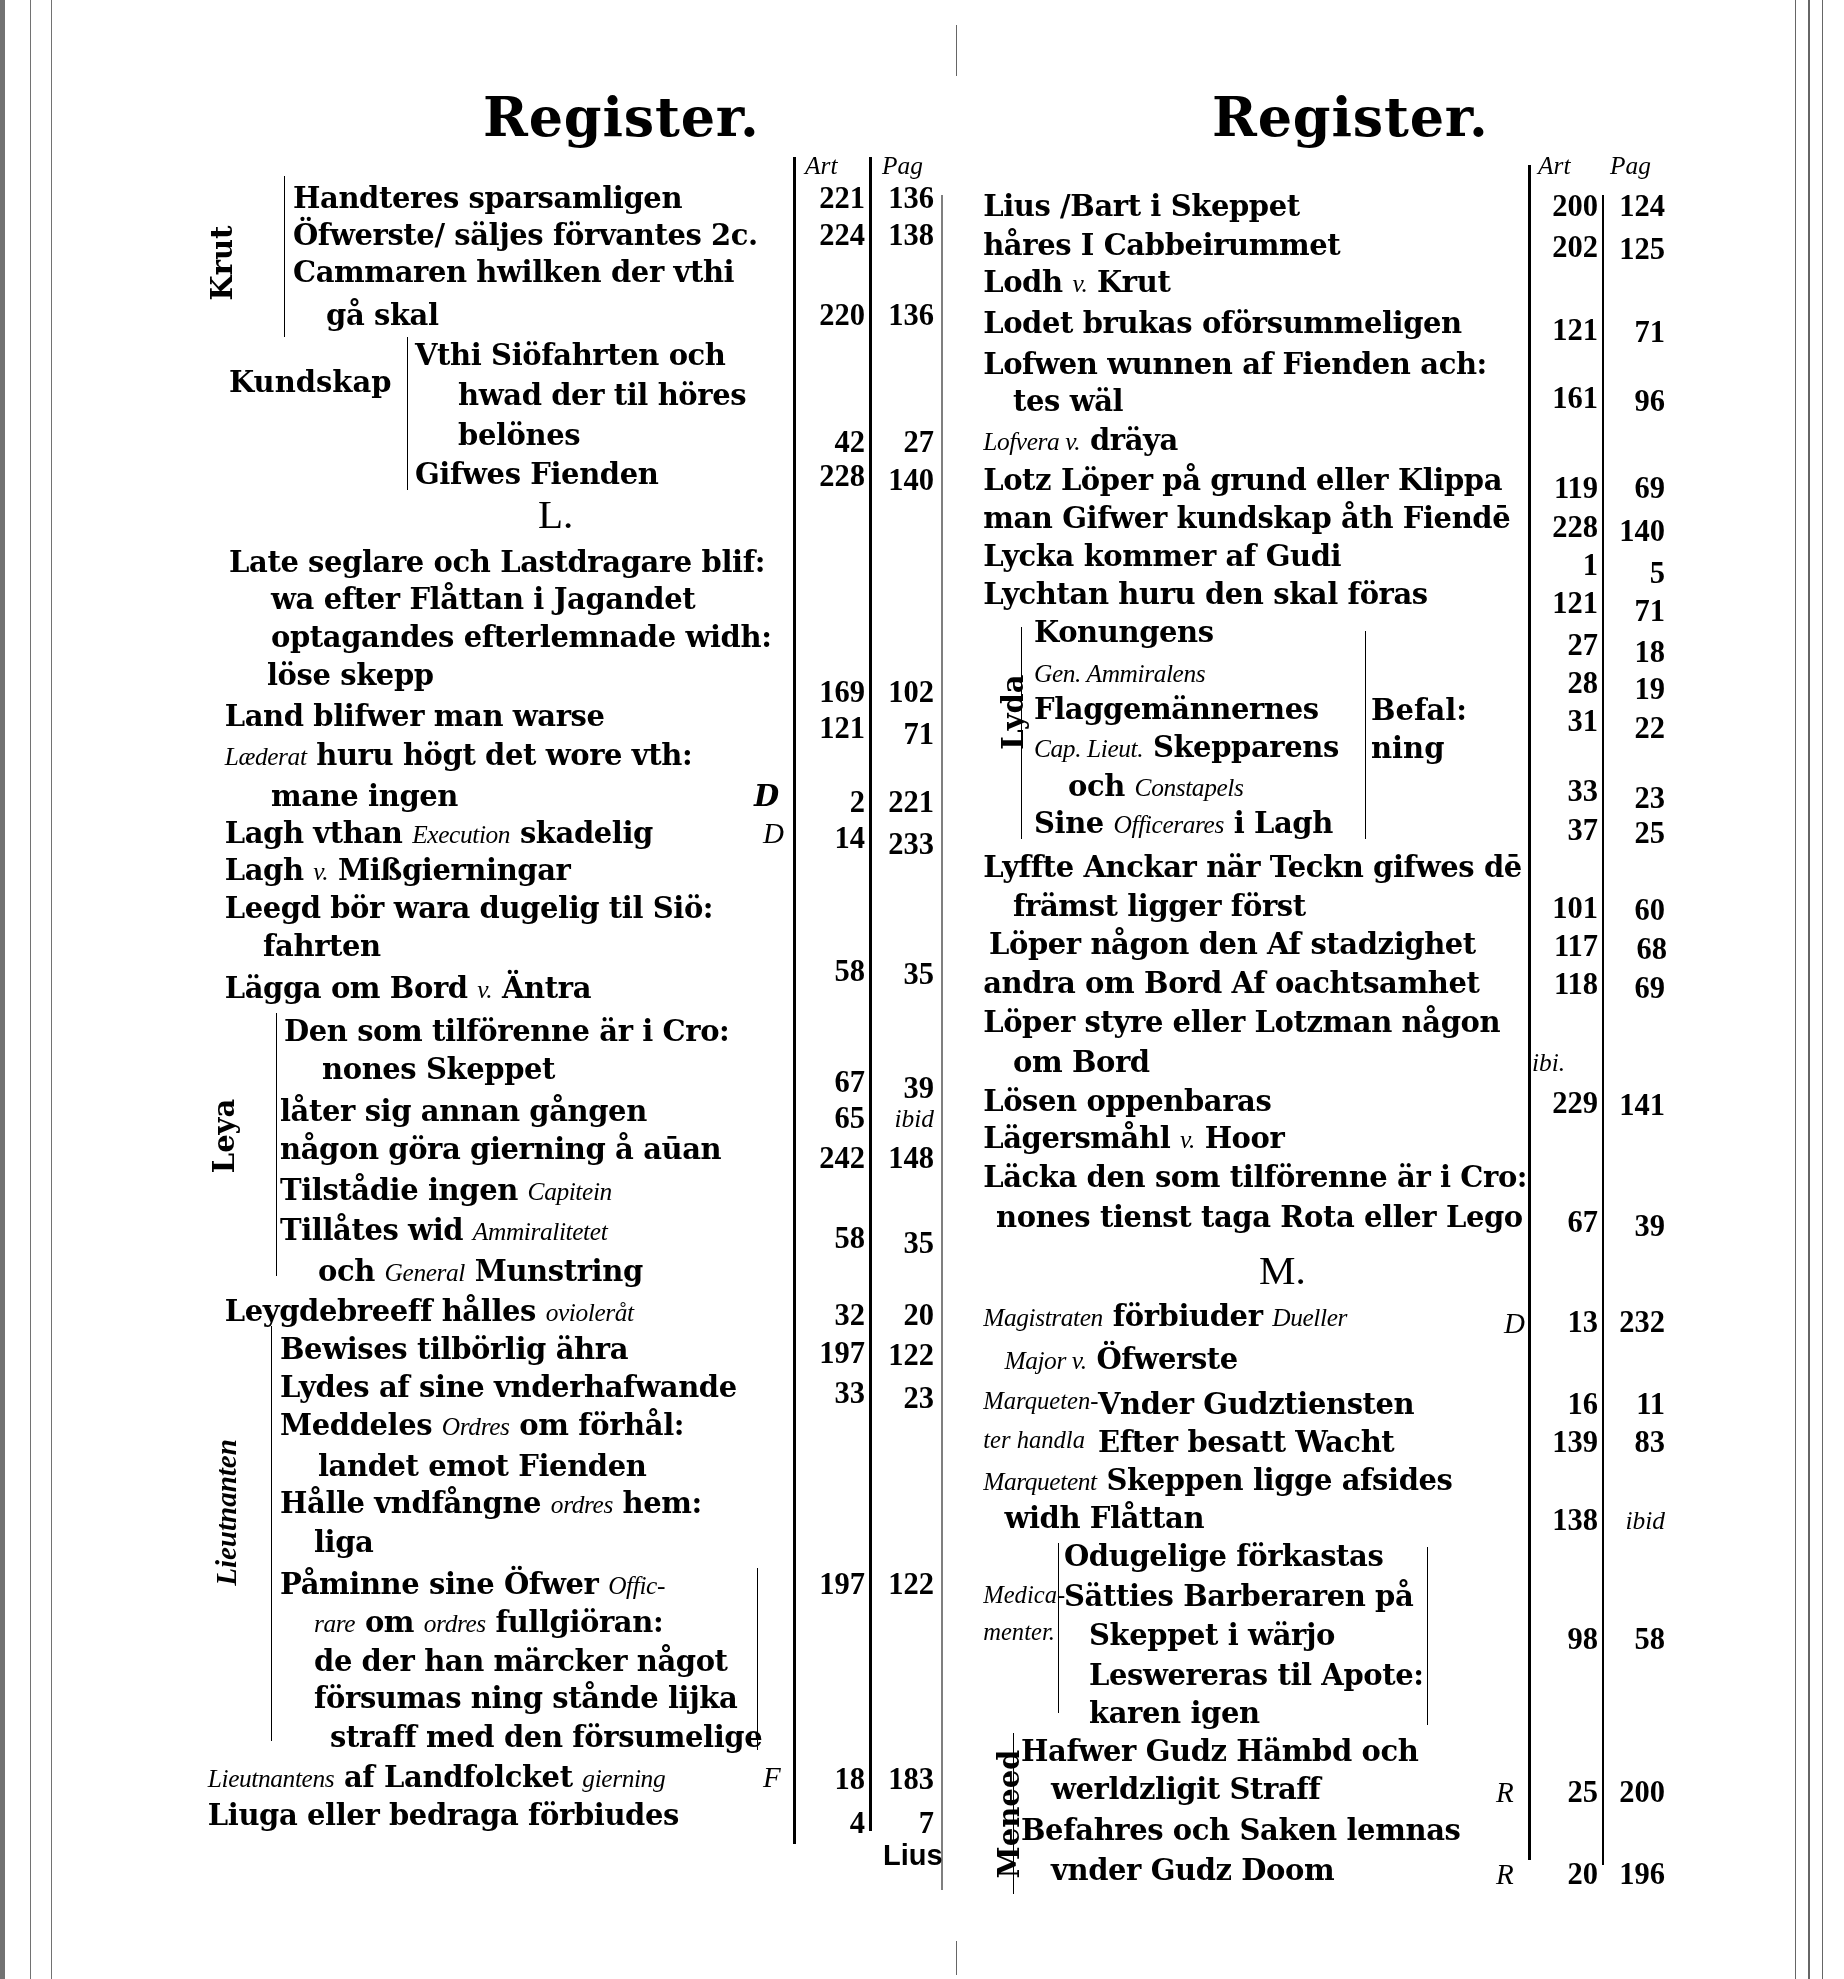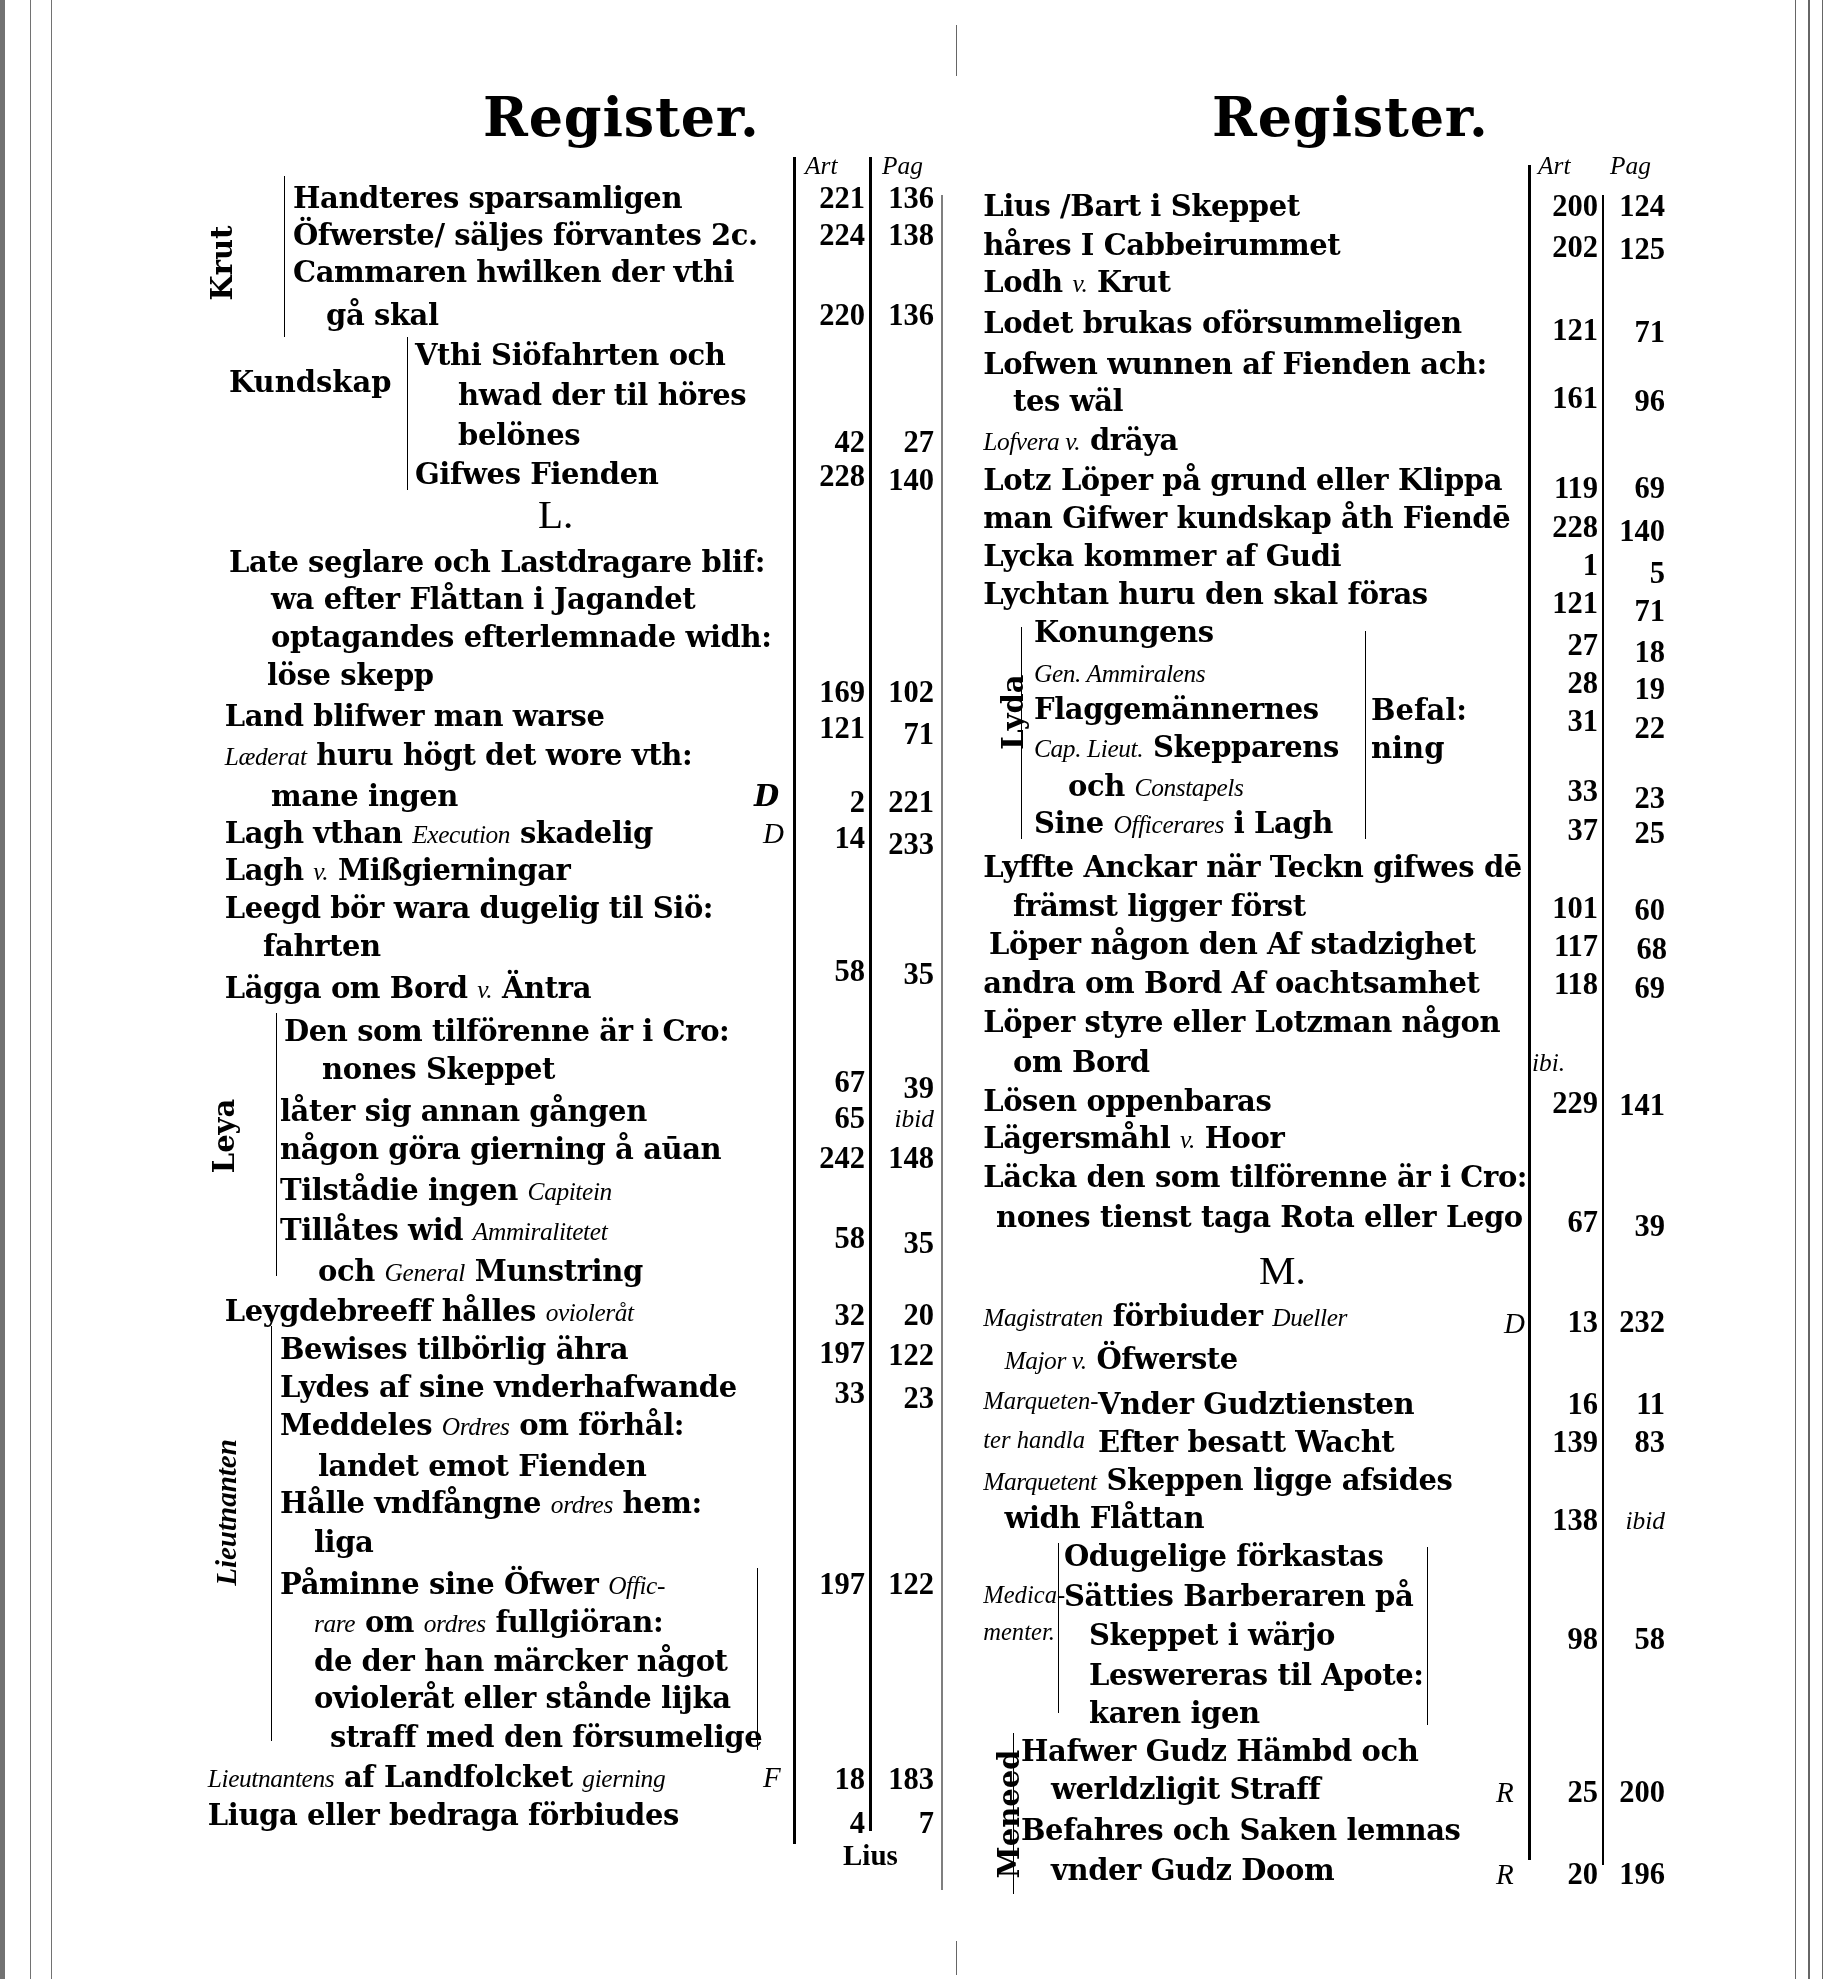--- a/index.html
+++ b/index.html
@@ -34,21 +34,21 @@
   .num { position: absolute; font-family: "Liberation Serif", serif; font-weight: 700; font-size: 30.5px;
     line-height: 36px; text-align: right; }
   .num.it { font-style: italic; font-weight: 400; font-size: 25.4px; }
   .letter { position: absolute; font-family: "Liberation Serif", serif; font-size: 41px; font-weight: 400; }
   .vlabel { position: absolute; font-family: "DejaVu Serif", serif; font-weight: 700; font-size: 29px;
     transform: rotate(-90deg); transform-origin: center center; white-space: nowrap; }
   .vlabel.it { font-family: "Liberation Serif", serif; font-style: italic; }
   .side { position: absolute; font-family: "DejaVu Serif", serif; font-weight: 700; font-size: 29px; line-height: 36px; white-space: nowrap; }
   .side.it { font-family: "Liberation Serif", serif; font-style: italic; font-weight: 400; font-size: 24.6px; }
   .brace { position: absolute; border-left: 1.7px solid #000; }
-  .catch { position: absolute; font-family: Liberation Serif, serif; font-weight: 700; font-size: 29px; }
+  .catch { position: absolute; font-family: Liberation Sans, sans-serif; font-weight: 700; font-size: 29px; margin-left: 40px; }
 </style>
 </head>
 <body>
 
 <div class="spine-left"></div>
 <div class="spine-right"></div>
 <div class="gutter-line"></div>
 <div class="gutter-line b"></div>
 
 <div class="page left">
@@ -188,21 +188,21 @@
   </div>
   <div class="num" style="left:585px;top:1566px;width:68px">197</div>
   <div class="num" style="left:661px;top:1566px;width:61px">122</div>
   <div class="row" style="left:102px;top:1604px">
     <span class="it">rare</span>
     <span>om</span>
     <span class="it">ordres</span>
     <span>fullgiöran:</span>
   </div>
   <div class="row" style="left:102px;top:1643px">de der han märcker något</div>
-  <div class="row" style="left:102px;top:1680px">ovioleråt eller stånde lijka</div>
+  <div class="row" style="left:102px;top:1680px">försumas ning stånde lijka</div>
   <div class="row" style="left:118px;top:1719px">straff med den försumelige</div>
   <div class="brace" style="left:542px;top:1568px;height:182px;border-left:none;border-right:1.7px solid #000;width:3.4px"></div>
 
   <div class="row" style="left:-4.2px;top:1759px">
     <span class="it">Lieutnantens</span>
     <span>af Landfolcket</span>
     <span class="it">gierning</span>
   </div>
   <div class="row" style="left:551px;top:1759px;font-family:'Liberation Serif',serif;font-style:italic;font-weight:400">F</div>
   <div class="num" style="left:585px;top:1761px;width:68px">18</div>

